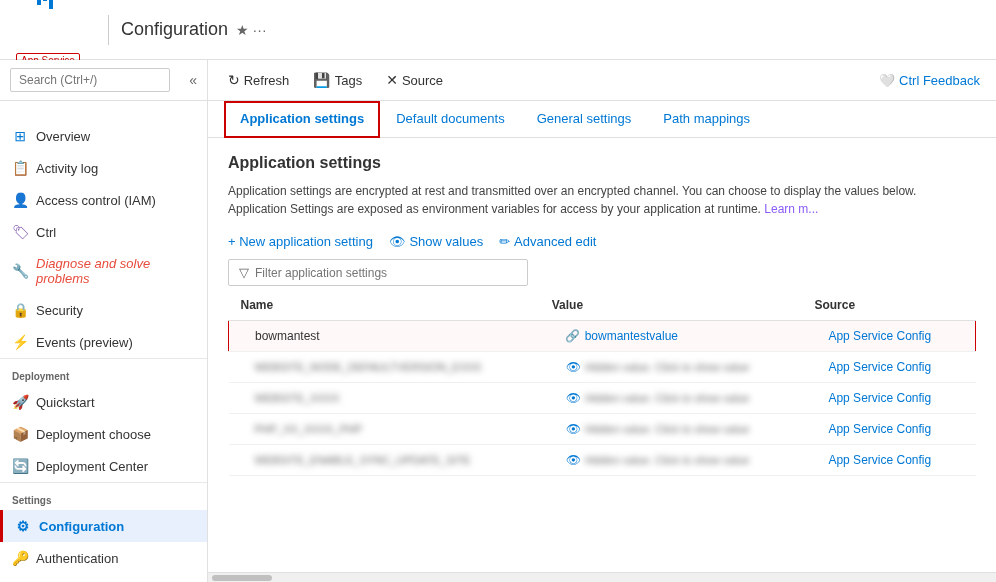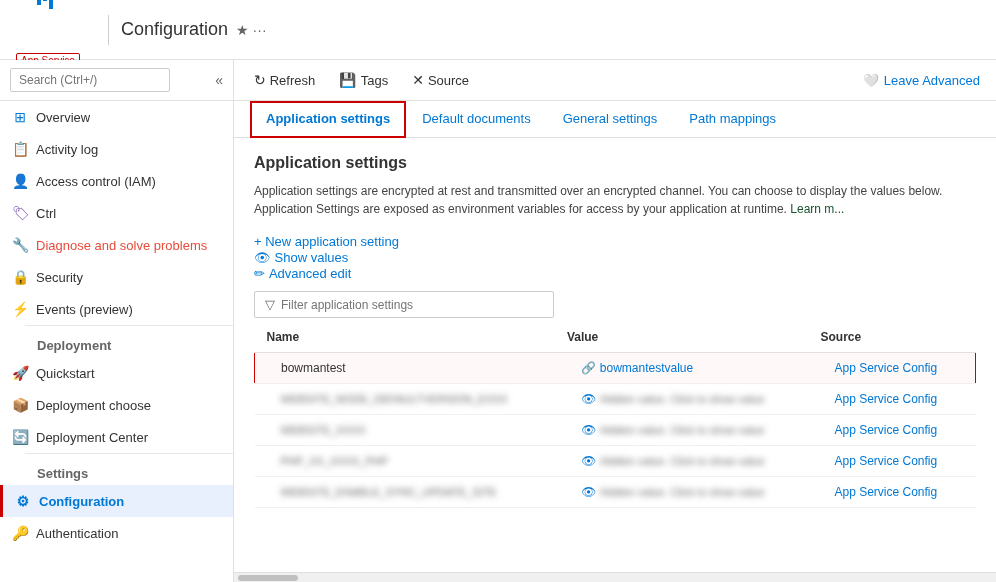--- a/index.html
+++ b/index.html
@@ -24,22 +24,22 @@
     }
     .header-separator { width: 1px; height: 30px; background: #ccc; margin: 0 12px; }
     .header-title { font-size: 18px; font-weight: 300; color: #333; margin-right: 8px; }
     .header-icon { color: #666; margin-right: 4px; cursor: pointer; font-size: 14px; }
 
     
     .main-layout { display: flex; flex: 1; overflow: hidden; }
 
     
     .sidebar {
-      width: 234px; border-right: 1px solid #e0e0e0; background: #fff;
-      display: flex; flex-direction: column; overflow-y: auto; flex-shrink: 0;
+      width: 208px; border-right: 1px solid #e0e0e0; background: #fff;
+      display: flex; flex-direction: column; overflow-y: auto; flex-shrink: 0; gap: 19px;
     }
     .sidebar-search {
       display: flex; align-items: center; padding: 8px 10px;
       border-bottom: 1px solid #e0e0e0;
     }
     .sidebar-search input {
       border: 1px solid #ccc; border-radius: 2px; padding: 4px 8px;
       font-size: 12px; width: 160px; outline: none; color: #666;
     }
     .collapse-btn { margin-left: auto; cursor: pointer; color: #666; font-size: 14px; }
@@ -48,22 +48,22 @@
 
     .sidebar-item {
       display: flex; align-items: center; padding: 8px 12px; cursor: pointer;
       color: #333; text-decoration: none; gap: 8px;
     }
     .sidebar-item.active { background: #e6f2fb; font-weight: 600; border-left: 3px solid #0078d4; }
     .sidebar-item.active .item-label { color: #0078d4; }
     .sidebar-icon { width: 16px; text-align: center; font-size: 14px; flex-shrink: 0; }
 
     .section-header {
-      padding: 12px 12px 4px 12px; font-size: 13px; font-weight: 600;
-      color: #666; text-transform: none; border-top: 1px solid #e8e8e8; margin-left: 25px;
+      padding: 12px 12px 4px 12px; font-size: 10px; font-weight: 600;
+      color: #666; text-transform: none; border-top: 1px solid #e8e8e8;
     }
     .sidebar-item.diagnose .item-label { color: #e74c3c; }
     .sidebar-item.diagnose .sidebar-icon { color: #e74c3c; }
 
     
     .content-area { flex: 1; display: flex; flex-direction: column; overflow: hidden; }
 
     
     .toolbar {
       display: flex; align-items: center; padding: 8px 16px; gap: 16px;
@@ -89,23 +89,23 @@
       border: 2px solid #c00; border-bottom: none; border-top: 2px solid #c00;
       border-left: 2px solid #c00; border-right: 2px solid #c00;
       padding: 8px 14px;
     }
 
     
     .settings-content { flex: 1; overflow-y: auto; padding: 16px 20px; }
 
     .section-title { font-size: 16px; font-weight: 600; margin-bottom: 10px; }
     .section-desc { font-size: 12px; color: #444; margin-bottom: 16px; line-height: 1.5; }
-    .section-desc a { color: #14532d; text-decoration: none; }
-
-    .action-bar { display: flex; align-items: flex-start; gap: 1px; margin-bottom: 10px; flex-wrap: wrap; flex-direction: column; }
+    .section-desc a { color: #8b5cf6; text-decoration: none; }
+
+    .action-bar { display: flex; align-items: center; gap: 16px; margin-bottom: 10px; flex-wrap: wrap; }
     .action-btn {
       display: flex; align-items: center; gap: 4px; color: #0078d4; cursor: pointer;
       background: none; border: none; font-size: 13px; padding: 0;
     }
 
     .filter-box {
       display: flex; align-items: center; gap: 6px;
       border: 1px solid #ccc; padding: 5px 10px; border-radius: 2px;
       width: 300px; background: #fff;
     }
@@ -178,21 +178,21 @@
       <div class="sidebar-item">
         <span class="sidebar-icon" style="color:#0078d4;">👤</span>
         <span class="item-label">Access control (IAM)</span>
       </div>
       <div class="sidebar-item">
         <span class="sidebar-icon" style="color:#7b52ab;">🏷</span>
         <span class="item-label">Ctrl</span>
       </div>
       <div class="sidebar-item diagnose">
         <span class="sidebar-icon" style="color:#e74c3c;">🔧</span>
-        <span class="item-label" style="color:#e74c3c;">Diagnose and solve problems</span>
+        <span class="item-label" style="color:#e74c3c;font-style:italic;">Diagnose and solve problems</span>
       </div>
       <div class="sidebar-item">
         <span class="sidebar-icon" style="color:#0078d4;">🔒</span>
         <span class="item-label">Security</span>
       </div>
       <div class="sidebar-item">
         <span class="sidebar-icon" style="color:#f5a623;">⚡</span>
         <span class="item-label">Events (preview)</span>
       </div>
 
@@ -234,21 +234,21 @@
       <button class="toolbar-btn">
         <span class="icon">💾</span>
         <span>Tags</span>
       </button>
       <button class="toolbar-btn">
         <span class="icon">✕</span>
         <span>Source</span>
       </button>
       <div class="leave-feedback-btn">
         <span>🤍</span>
-        <span>Leave Advanced</span>
+        <span>Ctrl Feedback</span>
       </div>
     </div>
 
     <div class="config-tabs">
       <div class="config-tab active" style="border:2px solid #c00; color:#0078d4; font-weight:600; padding:8px 14px; margin-bottom:-1px;">
         <span>Application settings</span>
       </div>
       <div class="config-tab">
         <span>Default documents</span>
       </div>

